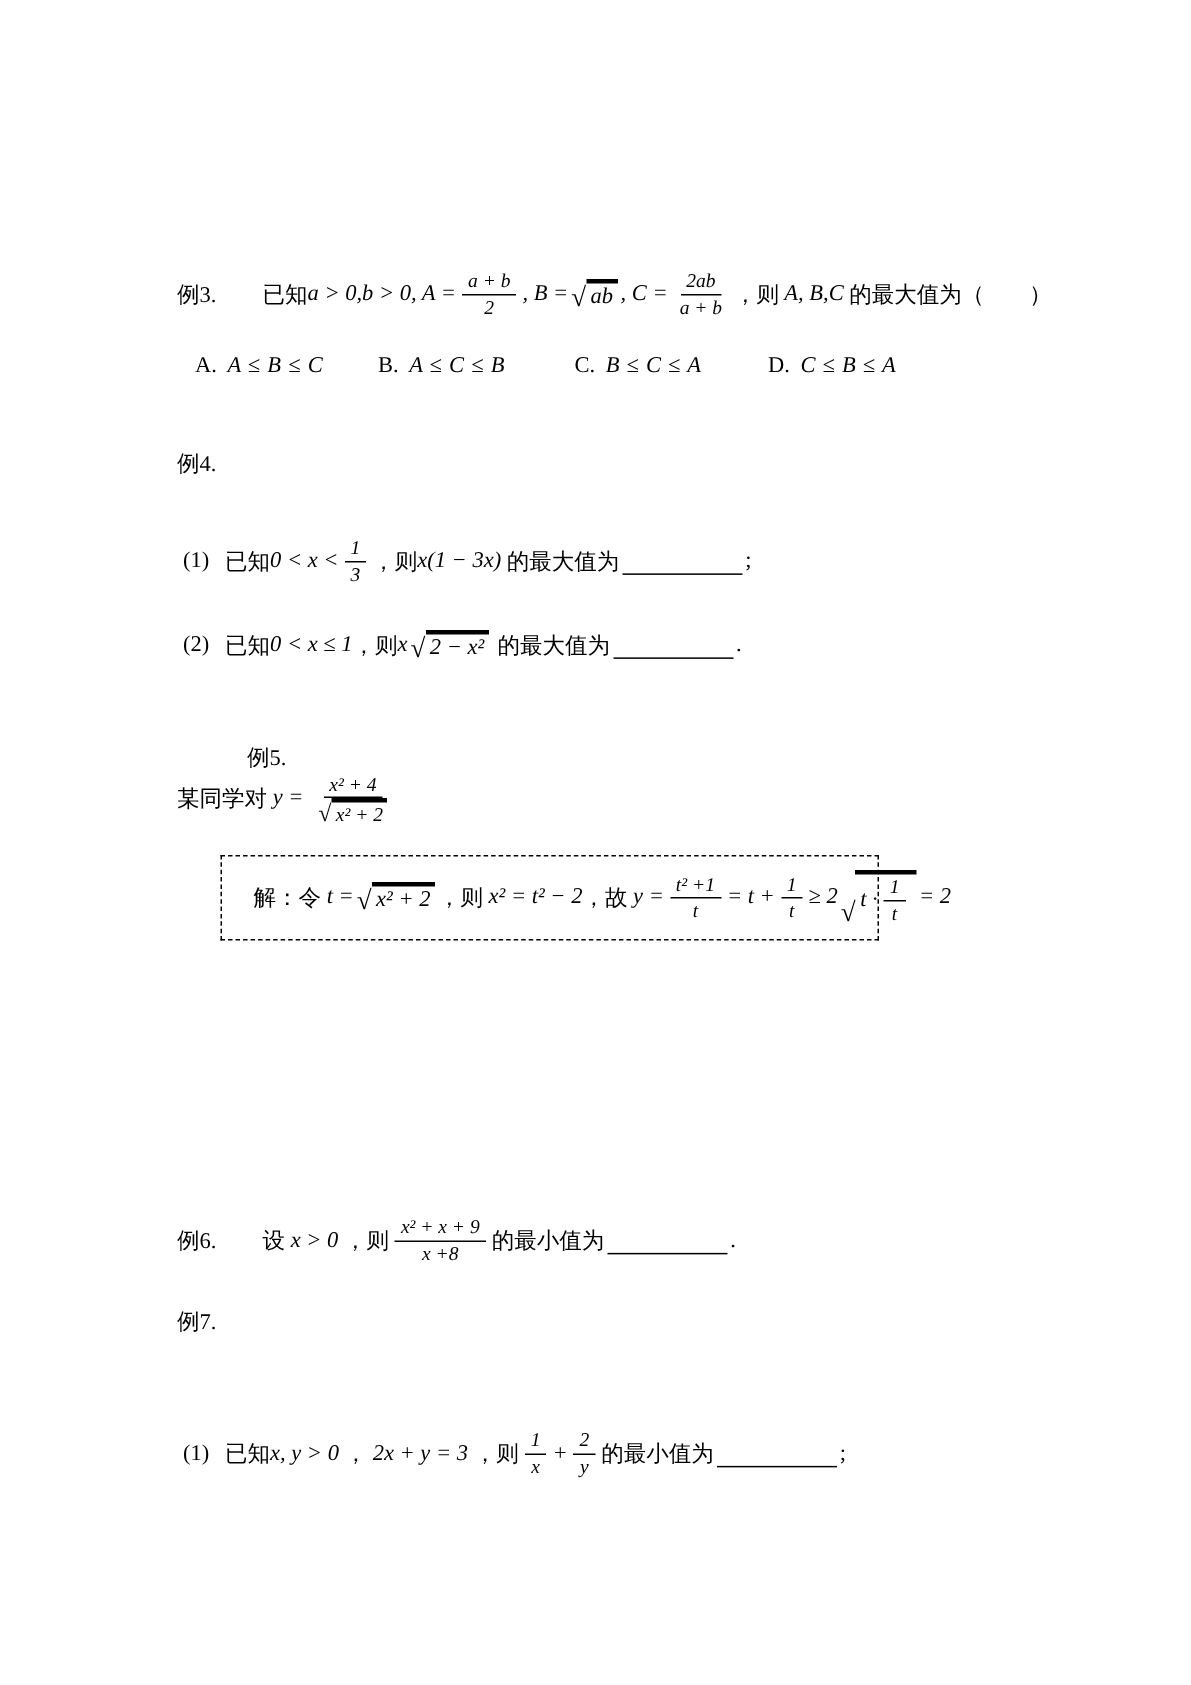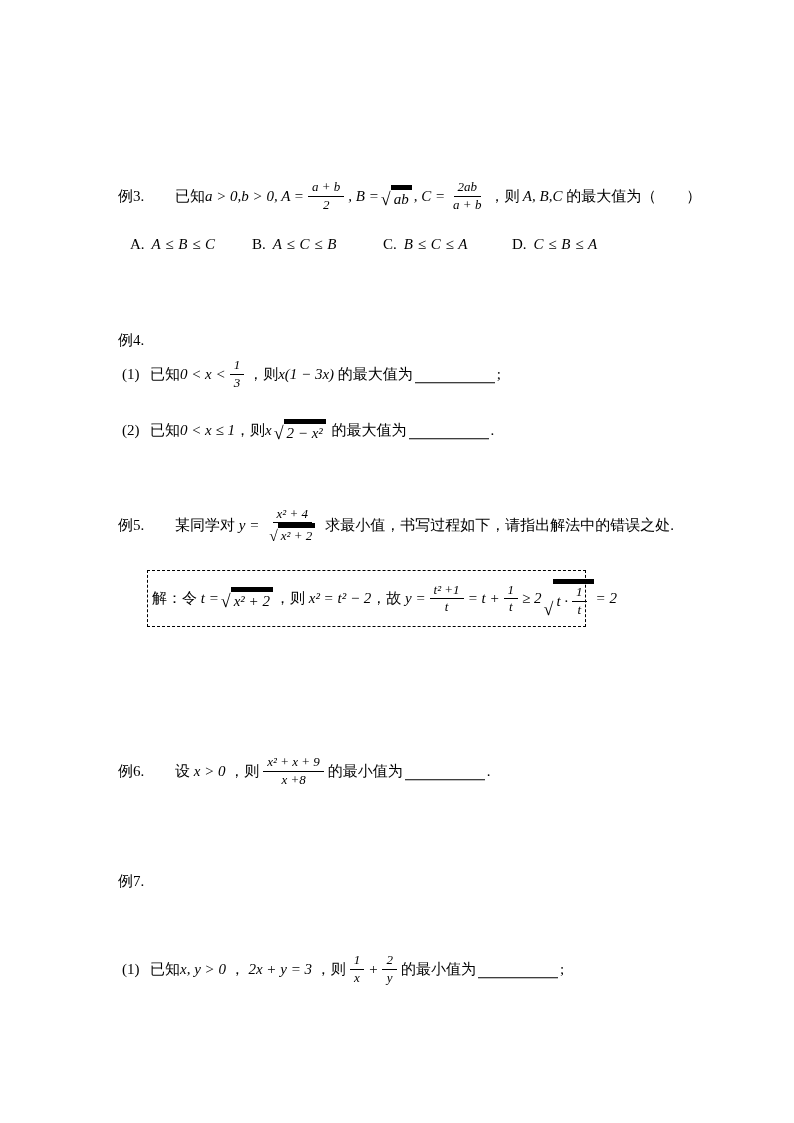--- a/index.html
+++ b/index.html
@@ -18,32 +18,32 @@
   .w57{width:57px;}
   .w28{width:28px;}
   .mline{display:inline-flex;align-items:center;flex-wrap:nowrap;}
   .cjk{white-space:pre;font-family:"Liberation Serif",serif;}
   .mi{white-space:pre;font-family:"Liberation Serif",serif;font-style:italic;}
   .frac{display:inline-flex;flex-direction:column;align-items:center;margin:0 4px;font-size:13px;line-height:1.25;justify-content:space-between;}
   .fnum,.fden{display:inline-flex;align-items:center;justify-content:center;padding:0 4px;}
   .fnum{border-bottom:1px solid #000;}
   .sqrt{display:inline-flex;align-items:stretch;margin:0 2px;}
   .rad{display:flex;align-items:flex-end;line-height:1;font-size:1.2em;font-style:normal;}
-  .sbody{display:inline-flex;align-items:center;border-top:5px solid #000000;padding:0 3px;line-height:1.2;}
+  .sbody{display:inline-flex;align-items:center;border-top:3px solid #000000;padding:0 3px;line-height:1.2;}
   .blank{width:80px;height:0;border-bottom:1px solid #000;transform:translateY(0.55em);margin:0 2px;}
   .heading{position:absolute;white-space:pre;}
   .options{position:absolute;top:236px;left:0;width:794px;height:28px;}
   .opt{position:absolute;top:0;display:inline-flex;align-items:baseline;}
   .okey{white-space:pre;}
   .omath{font-style:italic;margin-left:7px;white-space:pre;letter-spacing:0.5px;}
   .solution-box{
     position:absolute;left:147px;top:570px;width:439px;height:57px;
     border:1px dashed #000;
     display:flex;align-items:center;
-    padding:0 4px;box-sizing:border-box;
+    padding:0 21px;box-sizing:border-box;
   }
 </style>
 </head>
 <body>
 
 <div class="page">
 
   <div class="line" style="left:118px;top:168px;height:56px;">
     <span class="plabel w57">例3.</span>
     <span class="mline">
@@ -91,21 +91,21 @@
     <span class="opt" style="left:383px;">
       <span class="okey">C.</span>
       <span class="omath">B ≤ C ≤ A</span>
     </span>
     <span class="opt" style="left:512px;">
       <span class="okey">D.</span>
       <span class="omath">C ≤ B ≤ A</span>
     </span>
   </div>
 
-  <div class="heading" style="left:118px;top:331px;">例4.</div>
+  <div class="heading" style="left:118px;top:300px;">例4.</div>
 
   <div class="line" style="left:122px;top:350px;height:48px;">
     <span class="plabel w28">(1)</span>
     <span class="mline">
         <span class="cjk">已知</span>
         <span class="mi">0 &lt; x &lt;</span>
         <span class="frac">
           <span class="fnum">
             <span class="mi">1</span>
           </span>
@@ -133,39 +133,38 @@
           <span class="sbody">
             <span class="mi">2 − x²</span>
           </span>
         </span>
         <span class="cjk"> 的最大值为</span>
         <span class="blank"></span>
         <span class="cjk">.</span>
       </span>
   </div>
 
-  <div class="line" style="left:118px;top:496px;height:58px;">
+  <div class="line" style="left:118px;top:496px;height:58px;flex-direction:column;">
     <span class="plabel w57">例5.</span>
     <span class="mline">
         <span class="cjk">某同学对</span>
         <span class="mi"> y =</span>
         <span class="frac">
           <span class="fnum">
             <span class="mi">x² + 4</span>
           </span>
           <span class="fden">
             <span class="sqrt">
               <span class="rad">√</span>
               <span class="sbody">
                 <span class="mi">x² + 2</span>
               </span>
             </span>
           </span>
         </span>
-        <span class="cjk">求最小值，书写过程如下，请指出解法中的错误之处.</span>
       </span>
   </div>
 
   <div class="solution-box">
     <span class="mline">
         <span class="cjk">解：令</span>
         <span class="mi"> t =</span>
         <span class="sqrt">
           <span class="rad">√</span>
           <span class="sbody">
@@ -205,21 +204,21 @@
               <span class="fden">
                 <span class="mi">t</span>
               </span>
             </span>
           </span>
         </span>
         <span class="mi">= 2</span>
       </span>
   </div>
 
-  <div class="line" style="left:118px;top:744px;height:54px;">
+  <div class="line" style="left:118px;top:800px;height:54px;">
     <span class="plabel w57">例6.</span>
     <span class="mline">
         <span class="cjk">设</span>
         <span class="mi"> x &gt; 0 </span>
         <span class="cjk">，则</span>
         <span class="frac">
           <span class="fnum">
             <span class="mi">x² + x + 9</span>
           </span>
           <span class="fden">

